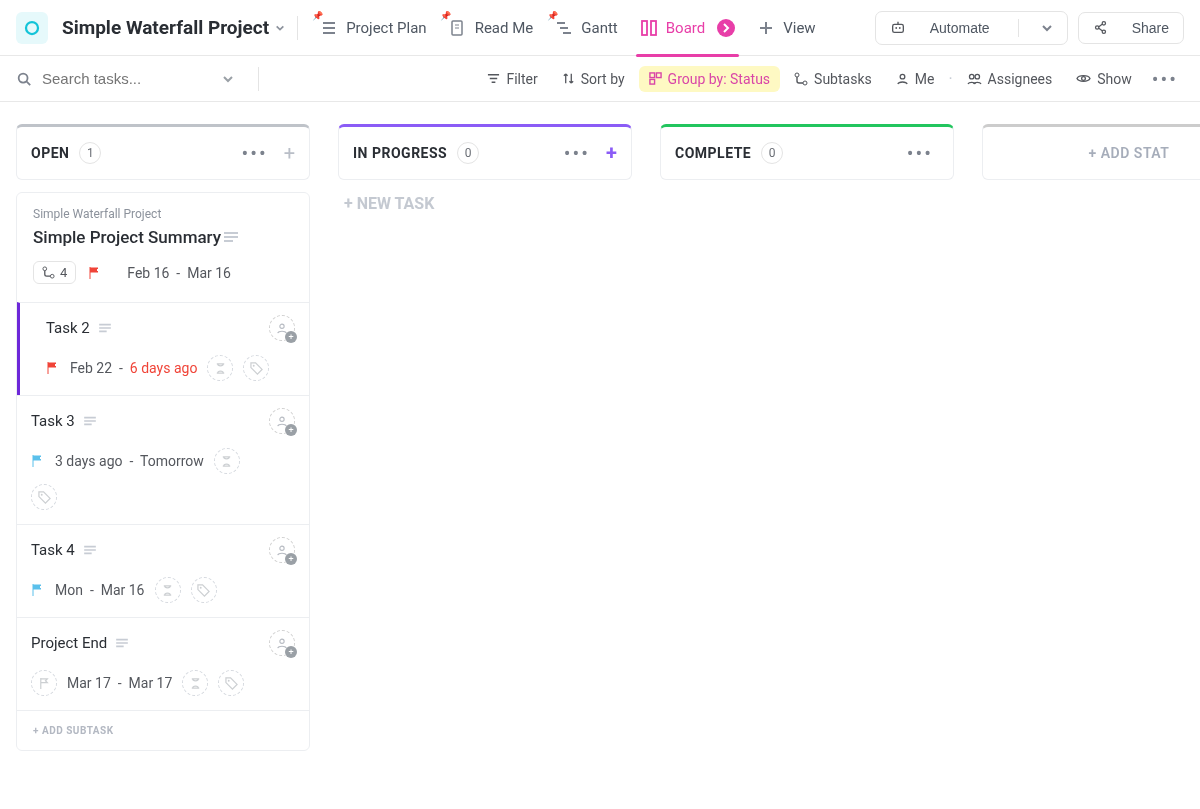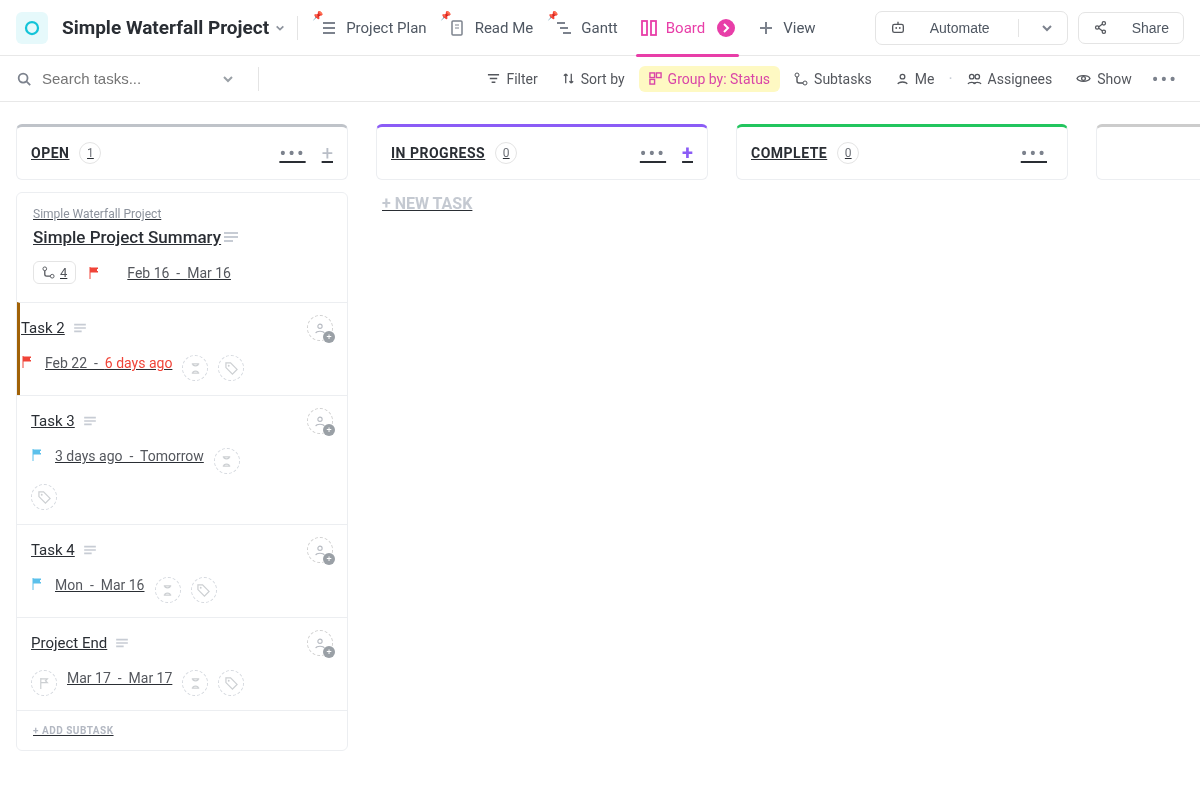--- a/index.html
+++ b/index.html
@@ -19,21 +19,21 @@
 .spacer { flex: 1; }
 .btn { display:flex; align-items:center; gap:24px; padding:7px 14px; border:1px solid #e4e4e4; border-radius:7px; font-size:14px; color:#4f5762; cursor:pointer; background:#fff; }
 .btn + .btn { margin-left: 8px; }
 .toolbar { display:flex; align-items:center; height:46px; padding: 0 16px; border-bottom:1px solid #e8e8e8; gap: 4px; }
 .search-wrap { display:flex; align-items:center; gap:10px; color:#a6adba; font-size:15px; flex:0 0 260px; }
 .search-wrap input { border:none; outline:none; font-size:15px; color:#2a2e34; width:170px; }
 .tool-item { display:flex; align-items:center; gap:6px; padding:5px 10px; font-size:14px; color:#54575d; cursor:pointer; border-radius:6px;}
 .tool-item.active { background:#fef9c3; color:#d946a7; }
 .ellipsis { font-size:20px; color:#7c828d; letter-spacing:2px; padding:0 6px; cursor:pointer;}
 .board { display:flex; gap:4px; padding:22px 16px; overflow-x:auto; height:calc(100vh - 102px);}
-.col { width:332px; flex:none;text-decoration:underline; }
+.col { width:294px; flex:none; }
 .col-header { height:56px; border:1px solid #eceef1; border-top:3px solid #ccc; border-radius:6px; display:flex; align-items:center; padding:0 14px; gap:10px; background:#fff;}
 .col-header .name { font-weight:700; font-size:14px; letter-spacing:.5px;}
 .col-header .count { min-width:22px; height:22px; border:1px solid #e4e4e4; border-radius:11px; display:flex; align-items:center; justify-content:center; font-size:12px; color:#6b6f76;}
 .col-header .col-actions { margin-left:auto; display:flex; align-items:center; gap:10px;}
 .col-open .col-header{ border-top-color:#bfc3c9;}
 .col-progress .col-header{ border-top-color:#8b5cf6;}
 .col-complete .col-header{ border-top-color:#22c55e;}
 .col-addstatus .col-header { justify-content:center;}
 .col-addstatus .name{ color:#a6adba; font-weight:600;}
 .plus-ic { font-size:20px; color:#b9bec7; cursor:pointer;}
@@ -41,26 +41,26 @@
 .card-stack { margin-top:12px; border:1px solid #eceef1; border-radius:6px; overflow:hidden;}
 .card-head { padding:14px 16px 18px; }
 .card-head .crumb { font-size:12px; color:#8c929c; margin-bottom:6px;}
 .card-head .title { font-size:17px; font-weight:500; display:flex; align-items:center; gap:2px;}
 .lines-ic { color:#c7ccd4; }
 .card-head .meta { display:flex; align-items:center; gap:12px; margin-top:14px; font-size:14px;}
 .sub-badge { border:1px solid #e4e4e4; border-radius:6px; padding:3px 8px; display:flex; align-items:center; gap:5px; font-size:13px; color:#54575d;}
 .flag { width:14px; height:14px; }
 .date-range { color:#54575d;margin-left:13px; }
 .subtask { border-top:1px solid #eceef1; padding:12px 14px 14px; position:relative;}
-.subtask.hover { border-left:3px solid #a16207; padding-left:1px;}
+.subtask.hover { border-left:3px solid #6d28d9; padding-left:26px;}
 .subtask .trow { display:flex; align-items:center; justify-content:space-between;}
 .subtask .tname { font-size:15px; display:flex; align-items:center; gap:8px;}
 .assign-ic { width:26px; height:26px; border:1px dashed #cfcfcf; border-radius:50%; position:relative; display:flex; align-items:center; justify-content:center;}
 .assign-ic .plusb { position:absolute; bottom:-3px; right:-3px; width:12px; height:12px; border-radius:50%; background:#9aa0a6; color:#fff; font-size:9px; display:flex; align-items:center; justify-content:center;}
-.subtask .meta { display:flex; gap:10px; margin-top:14px; font-size:14px; color:#54575d;}
+.subtask .meta { display:flex; align-items:center; gap:10px; margin-top:14px; font-size:14px; color:#54575d;}
 .overdue { color:#f04438;}
 .chip-dashed { width:26px; height:26px; border:1px dashed #d4d8de; border-radius:50%; display:flex; align-items:center; justify-content:center;}
 .chip-dashed svg { width:13px; height:13px; opacity:.5;}
 .add-subtask { padding:14px 16px; font-size:10px; font-weight:700; color:#b3b8c2; letter-spacing:.5px; cursor:pointer; border-top:1px solid #eceef1;}
 .newtask { padding:14px 6px; font-size:16px; font-weight:700; color:#c4c9d1; cursor:pointer;}
 </style>
 </head>
 <body>
 
 <div class="topbar">

